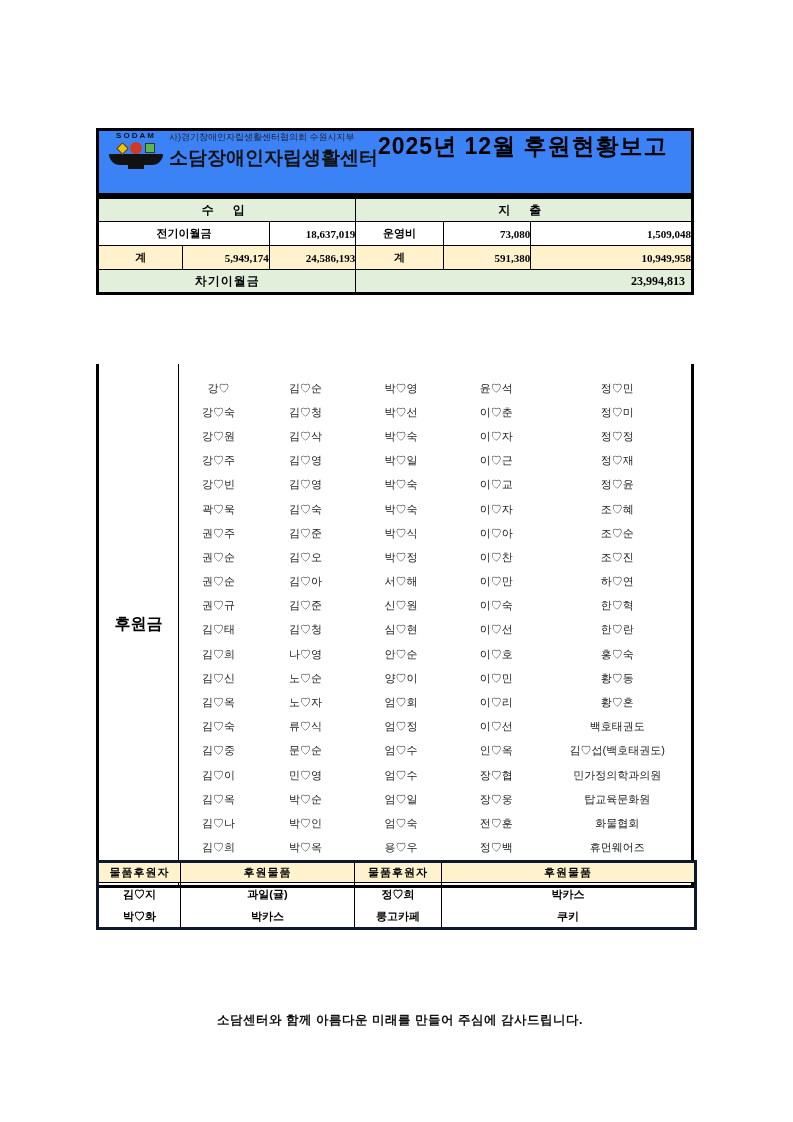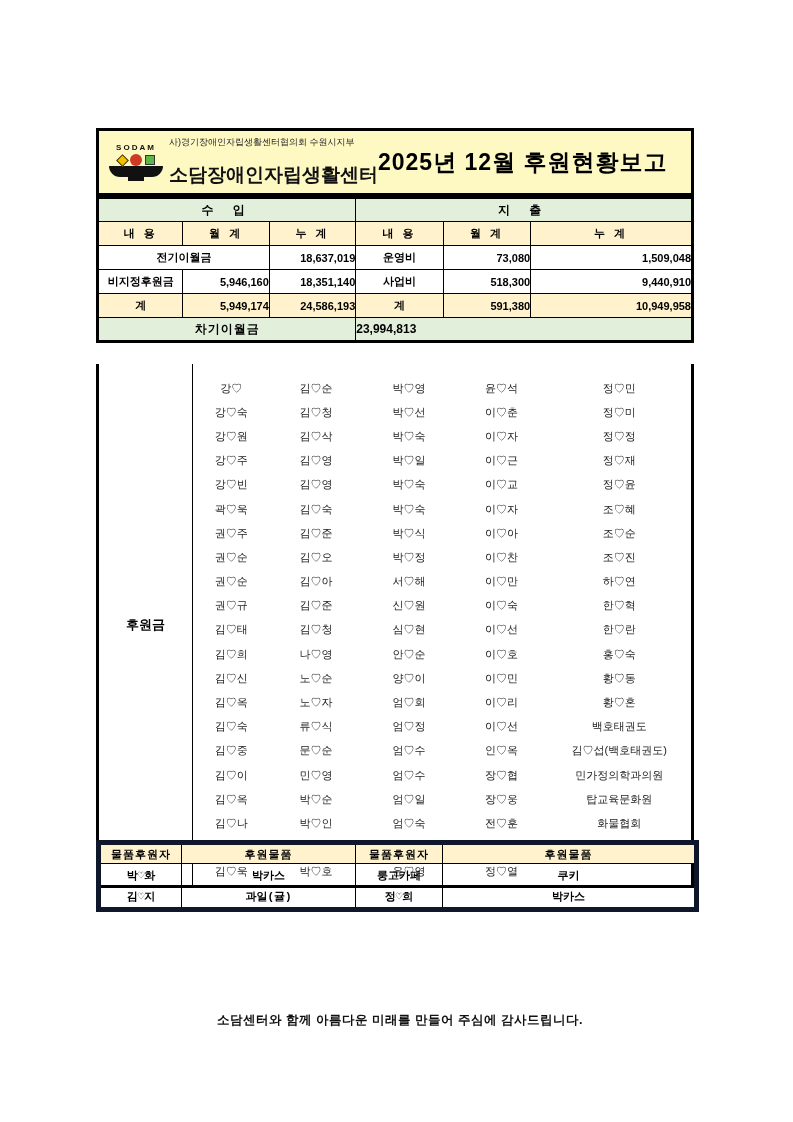--- a/index.html
+++ b/index.html
@@ -2,71 +2,71 @@
 <html style="--green: #e2efda; --yellow: #fff2cc; --logo-yellow: #f2c200; --logo-red: #cf3a24; --logo-green: #5cb648;"><head>
 <meta charset="utf-8">
 <style>
   * { margin:0; padding:0; box-sizing:border-box; }
   body { background:#ffffff; font-family:"Liberation Sans", sans-serif; }
   .page { position:relative; width:793px; height:1122px; background:#fff; margin:0 auto; }
 
   
   .header-box{
     position:absolute; left:96px; top:128px; width:598px; height:68px;
-    border:3px solid #000; display:flex; align-items:center; background:#fef9c3;
+    border:3px solid #000; display:flex; background:#3b82f6;
   }
   .logo{ width:76px; margin-left:10px; text-align:center; position:relative; }
   .logo-sodam{ font-size:8px; font-weight:bold; letter-spacing:2px; color:#111; }
   .logo-shapes{ display:flex; justify-content:center; align-items:center; gap:3px; height:14px; margin-top:1px;}
   .shape-diamond{ width:9px; height:9px; background:var(--logo-yellow); border:1px solid #333; transform:rotate(45deg); display:inline-block;}
   .shape-circle{ width:12px; height:12px; background:var(--logo-red); border-radius:50%; display:inline-block;}
   .shape-square{ width:10px; height:10px; background:var(--logo-green); border:1.5px solid #333; display:inline-block;}
   .logo-bowl{ width:54px; height:11px; background:#111; border-radius:0 0 27px 27px; margin:-1px auto 0;}
   .logo-base{ width:16px; height:4px; background:#111; margin:0 auto; }
   .org{ margin-left:6px; width:228px; }
   .org-line1{ font-size:9px; color:#222; letter-spacing:0; white-space:nowrap; }
-  .org-line2{ font-family:"Liberation Serif", serif; font-size:19px; font-weight:bold; color:#111; white-space:nowrap; margin-top:13px;}
+  .org-line2{ font-family:"Liberation Serif", serif; font-size:19px; font-weight:bold; color:#111; white-space:nowrap; margin-top:1px;}
   .title{ flex:1; text-align:center; font-size:23px; font-weight:bold; color:#000; letter-spacing:1px; white-space:nowrap; padding-right:24px;}
 
   
   table.summary{
     position:absolute; left:96px; top:196px; width:598px;
-    border-collapse:collapse; border:3px solid #000; table-layout:fixed;
+    border-collapse:collapse; border:3px solid #000; table-layout:fixed;font-family:Liberation Serif, serif;
   }
   table.summary td, table.summary th{
     border:1.6px solid #000; height:24px; font-size:11px; font-weight:bold;
     text-align:center; color:#000; overflow:hidden; white-space:nowrap;
   }
   table.summary .green{ background:var(--green); font-size:12px; letter-spacing:8px; }
   table.summary .yellow{ background:var(--yellow); letter-spacing:3px; }
   table.summary td.num{ text-align:right; letter-spacing:0; }
   table.summary td.lbl{ letter-spacing:0; }
   table.summary .carry-label{ background:var(--green); letter-spacing:1px; font-size:12px;}
-  table.summary .carry-val{ background:var(--green); text-align:left; padding-right:6px; font-size:12px;}
+  table.summary .carry-val{ background:var(--green); text-align:right; padding-right:6px; font-size:12px;}
 
   
   .donor-section{
     position:absolute; left:96px; top:364px; width:598px; height:524px;
     border:3px solid #000; border-top:none; display:flex; background:#fff;
   }
   .donor-label{
-    width:94px; border-right:1.6px solid #000; display:flex; align-items:center; justify-content:center;
-    font-size:13px; font-weight:bold; color:#000;
+    width:80px; border-right:1.6px solid #000; display:flex; align-items:center; justify-content:center;
+    font-size:16px; font-weight:bold; color:#000;
   }
   .donor-grid{
     flex:1; display:grid;
     grid-template-columns:15.4% 18.6% 18.7% 18.5% 28.8%;
     grid-auto-rows:24.2px; padding:12px 0 4px 0; align-items:center;
   }
   .donor-cell{ text-align:center; font-size:11px; color:#222; white-space:nowrap; }
 
   
   table.items{
-    position:absolute; left:96px; top:840px; width:598px;
-    border-collapse:collapse; border:5px solid #0f172a; table-layout:fixed;font-family:Liberation Mono, monospace;
+    position:absolute; left:96px; top:860px; width:598px;
+    border-collapse:collapse; border:3px solid #0f172a; table-layout:fixed;
   }
   table.items th{
     border:1.6px solid #000; height:21px; background:var(--yellow);
     font-size:11px; font-weight:bold; letter-spacing:1px; color:#000;
   }
   table.items td{
     border-left:1.6px solid #000; border-right:1.6px solid #000;
     height:23px; font-size:11px; font-weight:bold; text-align:center; color:#000; white-space:nowrap;
   }
 
@@ -107,41 +107,25 @@
       <col style="width:87px">
         <col style="width:87px">
         <col style="width:161px">
     </colgroup>
     <tbody>
         <tr>
       <th class="green" colspan="3">수 입</th>
       <th class="green" colspan="3">지 출</th>
     </tr>
     <tr>
-      <th class="yellow">내 용</th>
-      <th class="yellow">월 계</th>
-      <th class="yellow">누 계</th>
-      <th class="yellow">내 용</th>
-      <th class="yellow">월 계</th>
-      <th class="yellow">누 계</th>
-    </tr>
-    <tr>
       <td class="lbl" colspan="2">전기이월금</td>
       <td class="num">18,637,019</td>
       <td class="lbl">운영비</td>
       <td class="num">73,080</td>
       <td class="num">1,509,048</td>
-    </tr>
-    <tr>
-      <td class="lbl">비지정후원금</td>
-      <td class="num">5,946,160</td>
-      <td class="num">18,351,140</td>
-      <td class="lbl">사업비</td>
-      <td class="num">518,300</td>
-      <td class="num">9,440,910</td>
     </tr>
     <tr>
       <td class="lbl yellow" style="letter-spacing:0">계</td>
       <td class="num yellow">5,949,174</td>
       <td class="num yellow">24,586,193</td>
       <td class="lbl yellow" style="letter-spacing:0">계</td>
       <td class="num yellow">591,380</td>
       <td class="num yellow">10,949,958</td>
     </tr>
     <tr>
@@ -272,29 +256,29 @@
     <tbody>
         <tr>
       <th>물품후원자</th>
       <th>후원물품</th>
       <th>물품후원자</th>
       <th>후원물품</th>
     </tr>
     </tbody>
       <tbody id="itemsBody">
         <tr>
+          <td>김♡지</td>
+          <td>과일(귤)</td>
+          <td>정♡희</td>
+          <td>박카스</td>
+        </tr>
+        <tr>
           <td>박♡화</td>
           <td>박카스</td>
           <td>룽고카페</td>
           <td>쿠키</td>
         </tr>
-        <tr>
-          <td>김♡지</td>
-          <td>과일(귤)</td>
-          <td>정♡희</td>
-          <td>박카스</td>
-        </tr>
       </tbody>
   </table>
 
   <div class="footer">소담센터와 함께 아름다운 미래를 만들어 주심에 감사드립니다.</div>
 
 </div>
 
 </body></html>

